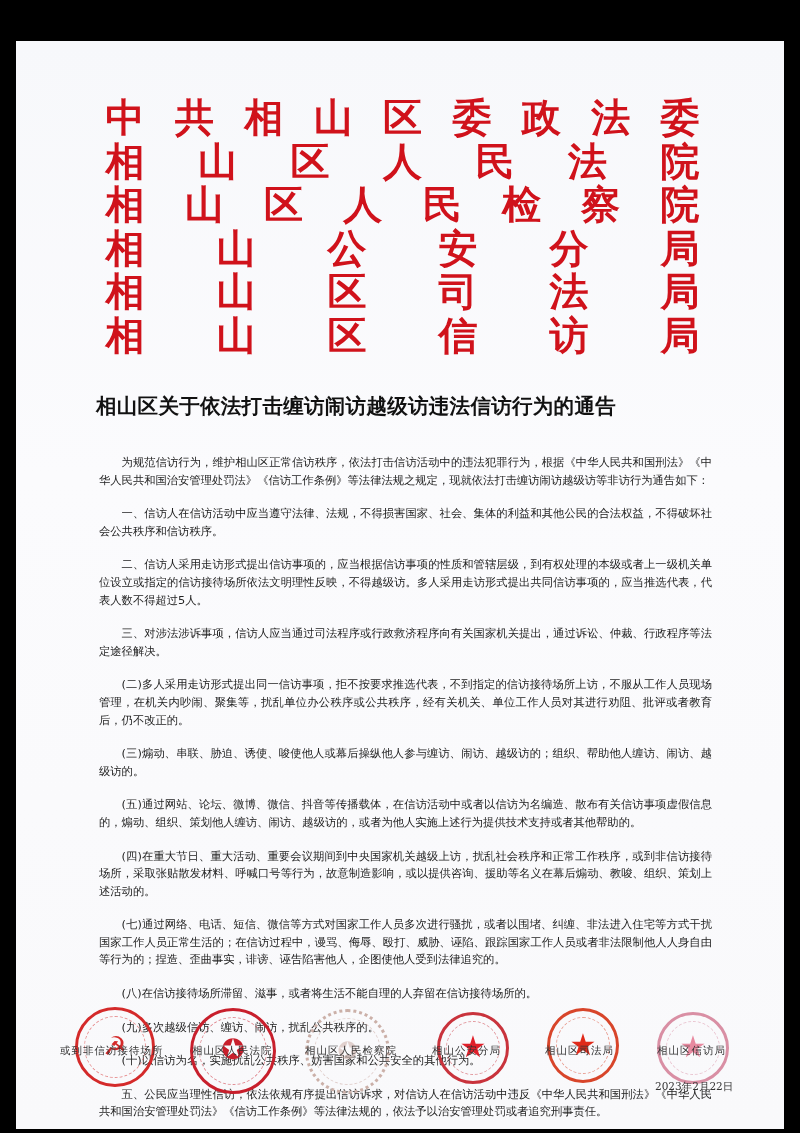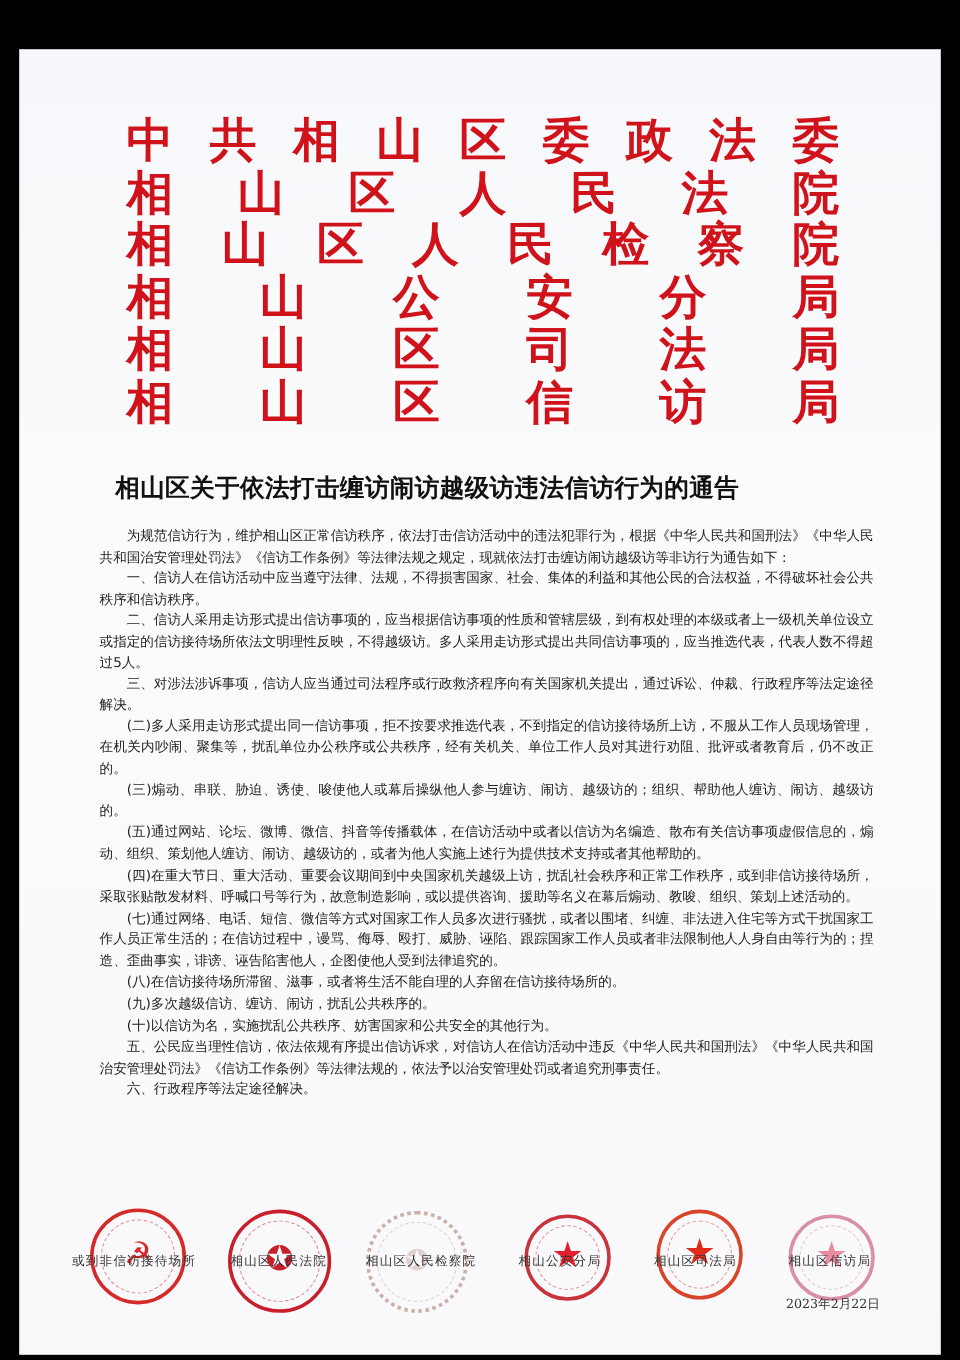--- a/index.html
+++ b/index.html
@@ -3,21 +3,21 @@
 <meta charset="utf-8">
 <style>
   html,body{margin:0;padding:0;}
   body{width:800px;height:1133px;background:#000;position:relative;overflow:hidden;font-family:"DejaVu Serif","Liberation Serif",serif;}
   .paper{position:absolute;left:16px;top:41px;width:768px;height:1088px;background:linear-gradient(180deg,#f7f8fb 0%,#fbfbfd 40%,#f9f9fb 100%);}
   .header{position:absolute;left:105px;top:96px;width:595px;}
   .hrow{display:flex;justify-content:space-between;height:43.5px;line-height:43.5px;}
   .hrow span{color:#d0121b;font-size:39px;font-weight:bold;font-family:"DejaVu Serif","Liberation Serif",serif;display:block;width:40px;text-align:center;}
   .title{position:absolute;left:96px;top:392px;width:610px;font-size:20.5px;font-weight:bold;color:#111;letter-spacing:0.3px;font-family:"DejaVu Serif","Liberation Serif",serif;}
   .body{position:absolute;left:83px;top:438px;width:645px;font-family:"DejaVu Sans","Liberation Sans",sans-serif;font-size:11.3px;line-height:17.6px;color:#222;}
-  .body p{margin:0;text-indent:2em;text-align:justify;}
+  .body p{margin:16px;text-indent:2em;text-align:justify;}
   .body p.sub{margin-bottom:0.5px;}
   .seal{position:absolute;border-radius:50%;border:3px solid;box-sizing:border-box;}
   .seal .star{position:absolute;left:50%;top:50%;transform:translate(-50%,-55%);font-size:30px;line-height:30px;}
   .seal .ring{position:absolute;inset:6px;border-radius:50%;border:1px dashed;opacity:0.5;}
   .siglabel{position:absolute;top:1044px;font-size:10.5px;color:#333;letter-spacing:1px;font-family:"DejaVu Serif","Liberation Serif",serif;white-space:nowrap;}
   .date{position:absolute;left:655px;top:1080px;font-size:10.5px;color:#333;font-family:"DejaVu Serif","Liberation Serif",serif;}
 </style>
 </head>
 <body>
 

